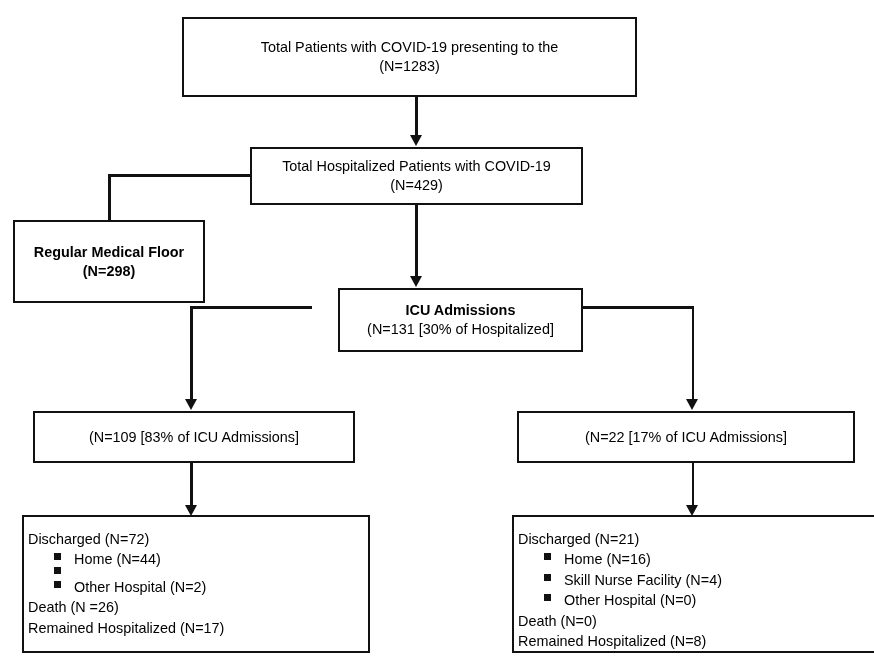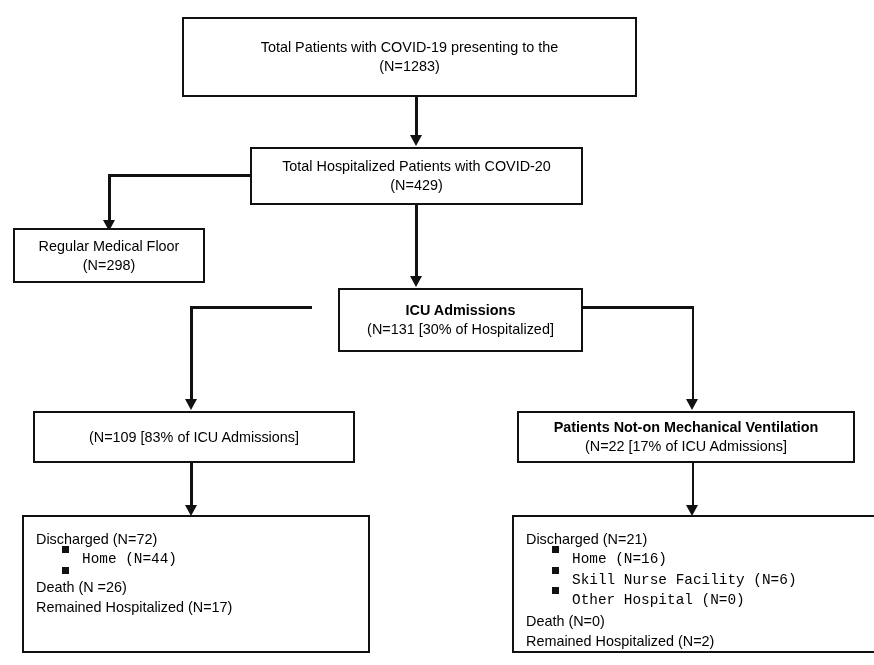--- a/index.html
+++ b/index.html
@@ -31,29 +31,28 @@
     z-index: 3;
   }
   .node .ln { display: block; white-space: nowrap; }
   .node .ln.bold { font-weight: bold; }
 
   
   .node.outcome {
     align-items: flex-start;
     justify-content: flex-start;
     text-align: left;
-    padding: 12px 0 0 12px;
+    padding: 12px 0 0 4px;
     line-height: 1.42;
   }
   .node.outcome .ln { display: block; }
   .node.outcome .sub {
     display: flex;
-    align-items: flex-start;
+    align-items: center;
     margin-left: 26px;
-    font-family: Liberation Mono, monospace;
   }
   .node.outcome .bullet {
     width: 7px; height: 7px;
     background: #111111;
     display: inline-block;
     margin-right: 13px;
     flex: 0 0 auto;
     position: relative;
     top: -3px;
   }
@@ -82,32 +81,32 @@
 
   <div class="node" style="left:182px; top:17px; width:455px; height:80px;">
     <span class="ln">Total Patients with COVID-19 presenting to the</span>
     <span class="ln">(N=1283)</span>
   </div>
 
   <div class="vline" style="left:415px; top:97px; height:39px;"></div>
   <div class="arrowhead" style="left:409.5px; top:135px;"></div>
 
   <div class="node" style="left:250px; top:147px; width:333px; height:58px;">
-    <span class="ln">Total Hospitalized Patients with COVID-20</span>
+    <span class="ln">Total Hospitalized Patients with COVID-19</span>
     <span class="ln">(N=429)</span>
   </div>
 
   <div class="hline" style="left:108px; top:174px; width:144px;"></div>
   <div class="vline" style="left:108px; top:174px; height:47px;"></div>
   <div class="arrowhead" style="left:102.5px; top:220px;"></div>
 
   <div class="vline" style="left:415px; top:205px; height:72px;"></div>
   <div class="arrowhead" style="left:409.5px; top:276px;"></div>
 
-  <div class="node" style="left:13px; top:228px; width:192px; height:55px;">
+  <div class="node" style="left:13px; top:220px; width:192px; height:83px;font-weight:bold;">
     <span class="ln">Regular Medical Floor</span>
     <span class="ln">(N=298)</span>
   </div>
 
   <div class="node" style="left:310px; top:288px; width:245px; height:64px;margin-left:28px;">
     <span class="ln bold">ICU Admissions</span>
     <span class="ln">(N=131 [30% of Hospitalized]</span>
   </div>
 
   <div class="hline" style="left:190px; top:306px; width:122px;"></div>
@@ -116,54 +115,57 @@
 
   <div class="hline" style="left:553px; top:306px; width:141px;"></div>
   <div class="vline" style="left:691.5px; top:306px; height:94px;"></div>
   <div class="arrowhead" style="left:686px; top:399px;"></div>
 
   <div class="node" style="left:33px; top:411px; width:322px; height:52px;">
     <span class="ln">(N=109 [83% of ICU Admissions]</span>
   </div>
 
   <div class="node" style="left:517px; top:411px; width:338px; height:52px;">
-    <span class="ln bold">Patients Not-on Mechanical Ventilation</span>
     <span class="ln">(N=22 [17% of ICU Admissions]</span>
   </div>
 
   <div class="vline" style="left:190px; top:463px; height:43px;"></div>
   <div class="arrowhead" style="left:184.5px; top:505px;"></div>
 
   <div class="vline" style="left:691.5px; top:463px; height:43px;"></div>
   <div class="arrowhead" style="left:686px; top:505px;"></div>
 
   <div class="node outcome" style="left:22px; top:515px; width:348px; height:138px;">
     <span class="ln">Discharged (N=72)</span>
     <span class="ln sub">
       <i class="bullet"></i>
       <span>Home (N=44)</span>
     </span>
     <span class="ln sub">
       <i class="bullet"></i>
     </span>
+    <span class="ln sub">
+      <i class="bullet"></i>
+      <span>Other Hospital (N=2)</span>
+    </span>
     <span class="ln">Death (N =26)</span>
     <span class="ln">Remained Hospitalized (N=17)</span>
   </div>
 
   <div class="node outcome" style="left:512px; top:515px; width:398px; height:138px;">
     <span class="ln">Discharged (N=21)</span>
     <span class="ln sub">
       <i class="bullet"></i>
       <span>Home (N=16)</span>
     </span>
     <span class="ln sub">
       <i class="bullet"></i>
-      <span>Skill Nurse Facility (N=6)</span>
+      <span>Skill Nurse Facility (N=4)</span>
     </span>
     <span class="ln sub">
       <i class="bullet"></i>
       <span>Other Hospital (N=0)</span>
     </span>
     <span class="ln">Death (N=0)</span>
-    <span class="ln">Remained Hospitalized (N=2)</span>
+    <span class="ln">Remained Hospitalized (N=8)</span>
   </div>
 
 </div>
 
 </body></html>

